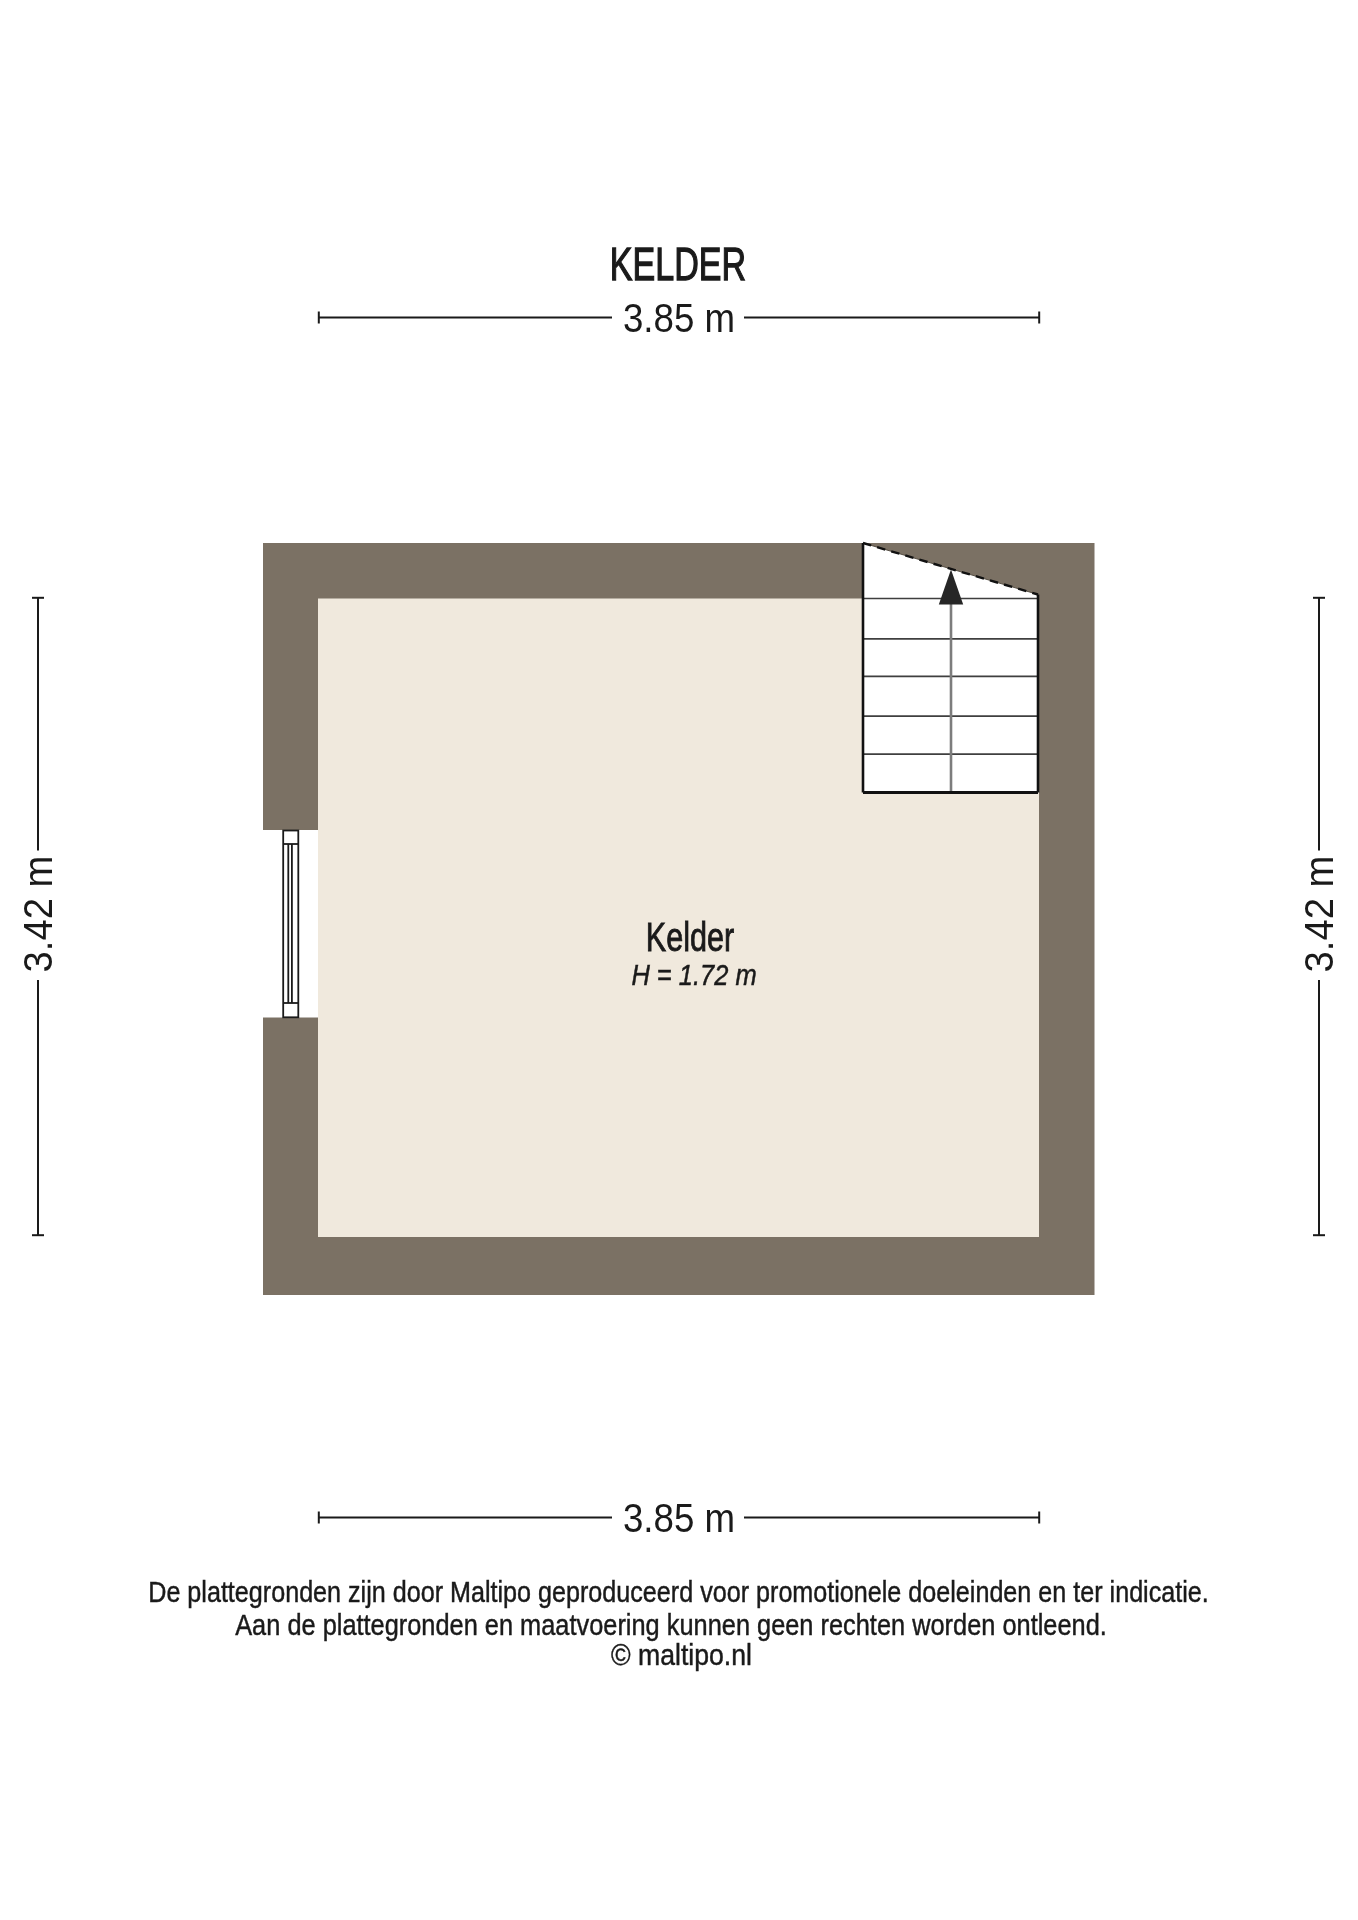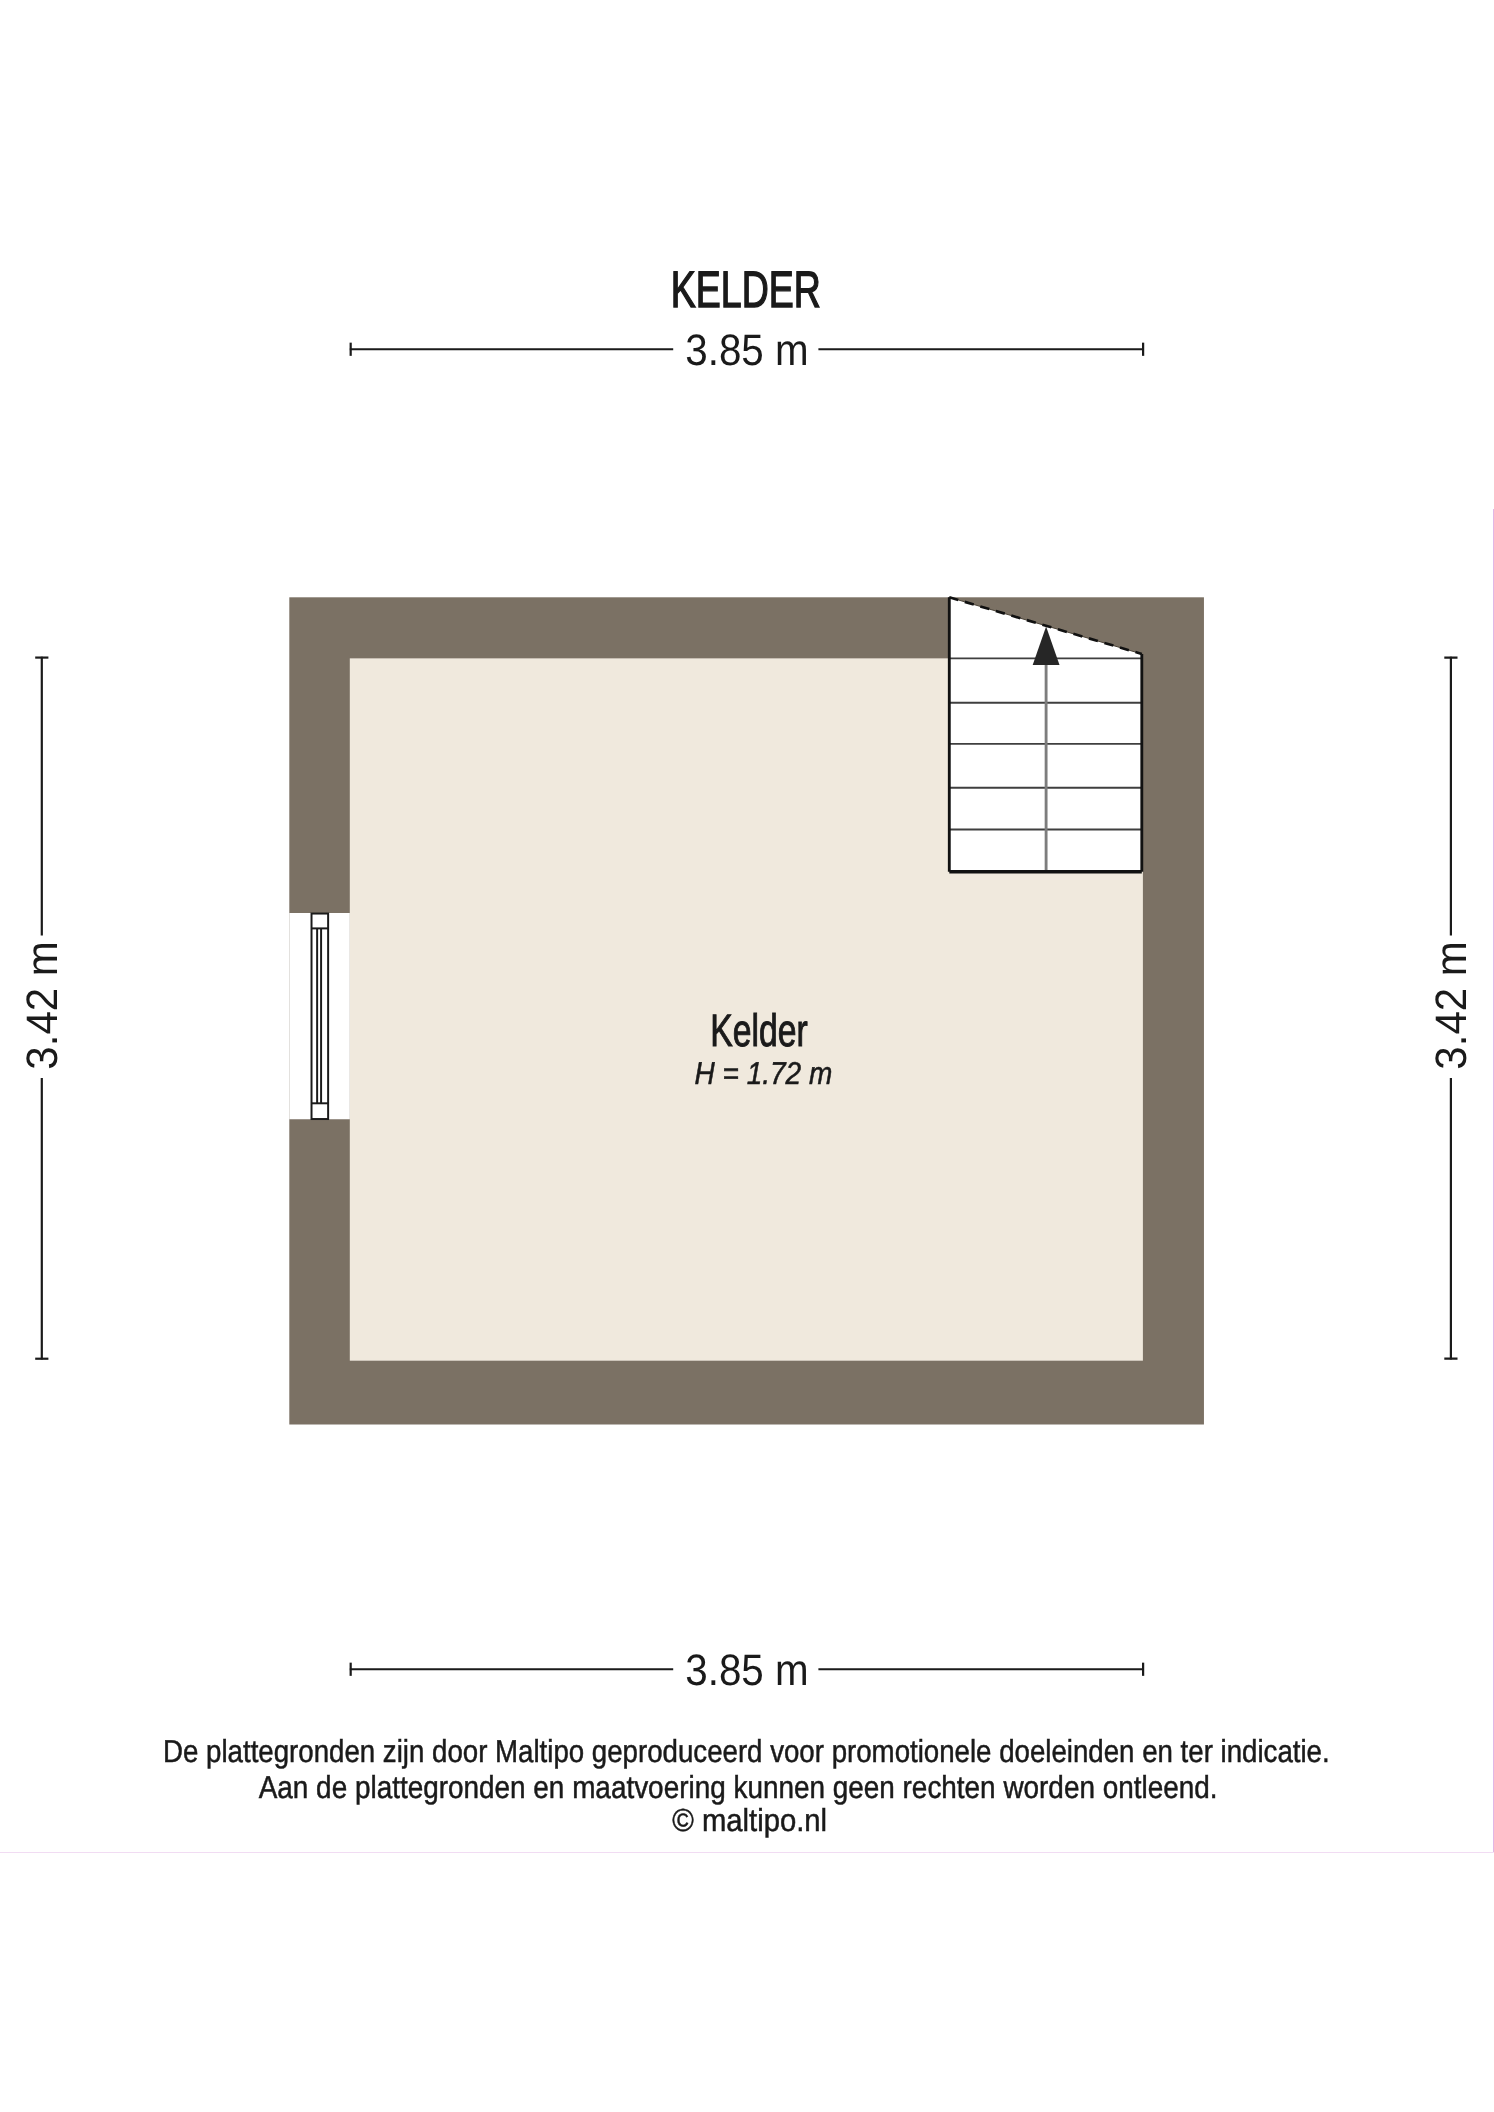--- a/index.html
+++ b/index.html
@@ -1,16 +1,16 @@
 <!DOCTYPE html>
 <html><head>
 <meta charset="utf-8">
 <style>
   html,body{margin:0;padding:0;background:#ffffff;}
-  #page{position:relative;width:1358px;height:1684px;background:#a21caf;overflow:hidden;}
+  #page{position:relative;width:1358px;height:1684px;background:#0369a1;overflow:hidden;}
   svg{position:absolute;left:0;top:0;}
   text{font-family:"Liberation Sans", sans-serif;fill:#1a1a1a;}
 </style>
 </head>
 <body>
 <div id="page">
 <svg width="1358" height="1920" viewBox="0 0 1358 1920">
 
   <rect x="0" y="0" width="1358" height="1920" fill="#ffffff"></rect>
 

